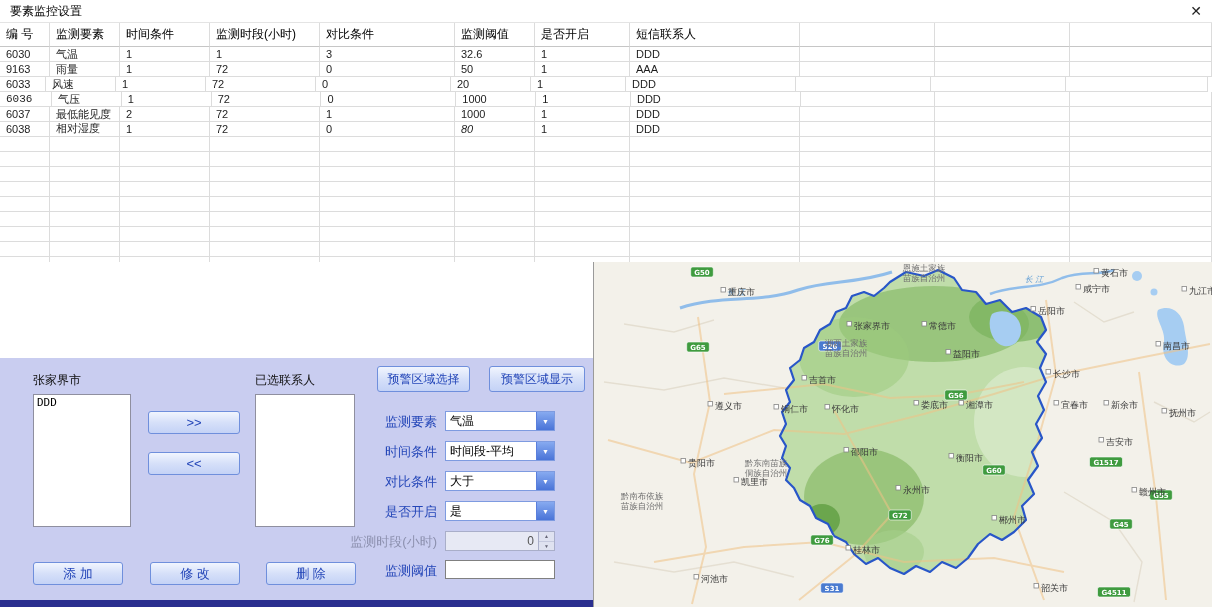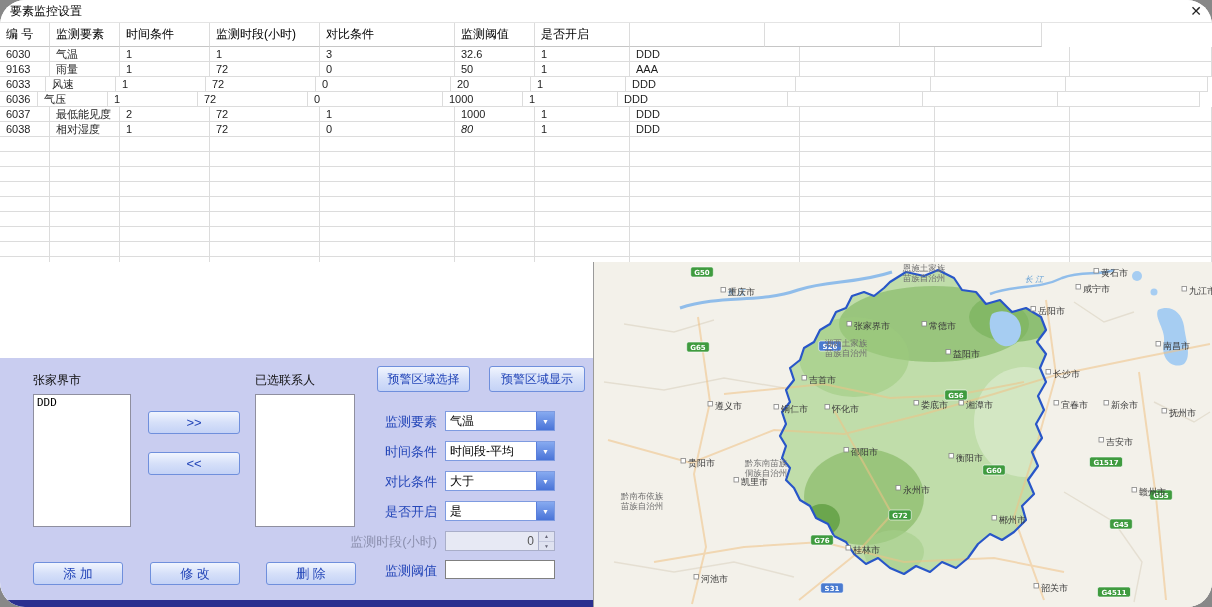--- a/index.html
+++ b/index.html
@@ -1,17 +1,17 @@
 <!DOCTYPE html>
 <html><head>
 <meta charset="utf-8">
 <style>
   html,body{margin:0;padding:0;background:#888;}
   .window{position:relative;width:1212px;height:607px;background:#fff;overflow:hidden;
-          font-family:"Liberation Sans","DejaVu Sans",sans-serif;border-radius:25px;}
+          font-family:"Liberation Sans","DejaVu Sans",sans-serif;}
   
   .titlebar{position:absolute;top:0;left:0;width:1212px;height:22px;background:#fff;
             display:flex;justify-content:space-between;align-items:center;padding:0 10px;box-sizing:border-box;}
   .title{font-size:12px;color:#000;}
   .close{font-size:14px;color:#222;line-height:14px;cursor:default;}
   
   .table-area{position:absolute;top:22px;left:0;width:1212px;height:240px;overflow:hidden;border-top:1px solid #e4e4e4;background:#fff;}
   .trow{display:flex;height:15px;}
   .trow.head{height:24px;}
   .cell{box-sizing:border-box;border-right:1px solid #dcdcdc;border-bottom:1px solid #dcdcdc;
@@ -58,20 +58,21 @@
 
   <div class="table-area">
     <div class="trow head" id="thead">
         <div class="cell hcell" style="width: 50px;">编  号</div>
         <div class="cell hcell" style="width: 70px;">监测要素</div>
         <div class="cell hcell" style="width: 90px;">时间条件</div>
         <div class="cell hcell" style="width: 110px;">监测时段(小时)</div>
         <div class="cell hcell" style="width: 135px;">对比条件</div>
         <div class="cell hcell" style="width: 80px;">监测阈值</div>
         <div class="cell hcell" style="width: 95px;">是否开启</div>
+        <div class="cell hcell" style="width: 170px;">短信联系人</div>
         <div class="cell hcell" style="width: 135px;"></div>
         <div class="cell hcell" style="width: 135px;"></div>
         <div class="cell hcell" style="width: 142px;"></div>
       </div>
     <div id="tbody">
         <div class="trow">
           <div class="cell" style="width: 50px;">6030</div>
           <div class="cell" style="width: 70px;">气温</div>
           <div class="cell" style="width: 90px;">1</div>
           <div class="cell" style="width: 110px;">1</div>
@@ -103,21 +104,21 @@
           <div class="cell" style="width: 110px;">72</div>
           <div class="cell" style="width: 135px;">0</div>
           <div class="cell" style="width: 80px;">20</div>
           <div class="cell" style="width: 95px;">1</div>
           <div class="cell" style="width: 170px;">DDD</div>
           <div class="cell" style="width: 135px;"></div>
           <div class="cell" style="width: 135px;"></div>
           <div class="cell" style="width: 142px;"></div>
         </div>
         <div class="trow">
-          <div class="cell" style="width: 38px;">6036</div>
+          <div class="cell" style="width: 52px; font-family: Liberation Mono, monospace;">6036</div>
           <div class="cell" style="width: 70px;">气压</div>
           <div class="cell" style="width: 90px;">1</div>
           <div class="cell" style="width: 110px;">72</div>
           <div class="cell" style="width: 135px;">0</div>
           <div class="cell" style="width: 80px;">1000</div>
           <div class="cell" style="width: 95px;">1</div>
           <div class="cell" style="width: 170px;">DDD</div>
           <div class="cell" style="width: 135px;"></div>
           <div class="cell" style="width: 135px;"></div>
           <div class="cell" style="width: 142px;"></div>
@@ -130,21 +131,21 @@
           <div class="cell" style="width: 135px;">1</div>
           <div class="cell" style="width: 80px;">1000</div>
           <div class="cell" style="width: 95px;">1</div>
           <div class="cell" style="width: 170px;">DDD</div>
           <div class="cell" style="width: 135px;"></div>
           <div class="cell" style="width: 135px;"></div>
           <div class="cell" style="width: 142px;"></div>
         </div>
         <div class="trow">
           <div class="cell" style="width: 50px;">6038</div>
-          <div class="cell" style="width: 70px;">相对湿度</div>
+          <div class="cell" style="width: 70px; font-family: Liberation Mono, monospace;">相对湿度</div>
           <div class="cell" style="width: 90px;">1</div>
           <div class="cell" style="width: 110px;">72</div>
           <div class="cell" style="width: 135px;">0</div>
           <div class="cell" style="width: 80px; font-style: italic;">80</div>
           <div class="cell" style="width: 95px;">1</div>
           <div class="cell" style="width: 170px;">DDD</div>
           <div class="cell" style="width: 135px;"></div>
           <div class="cell" style="width: 135px;"></div>
           <div class="cell" style="width: 142px;"></div>
         </div>

